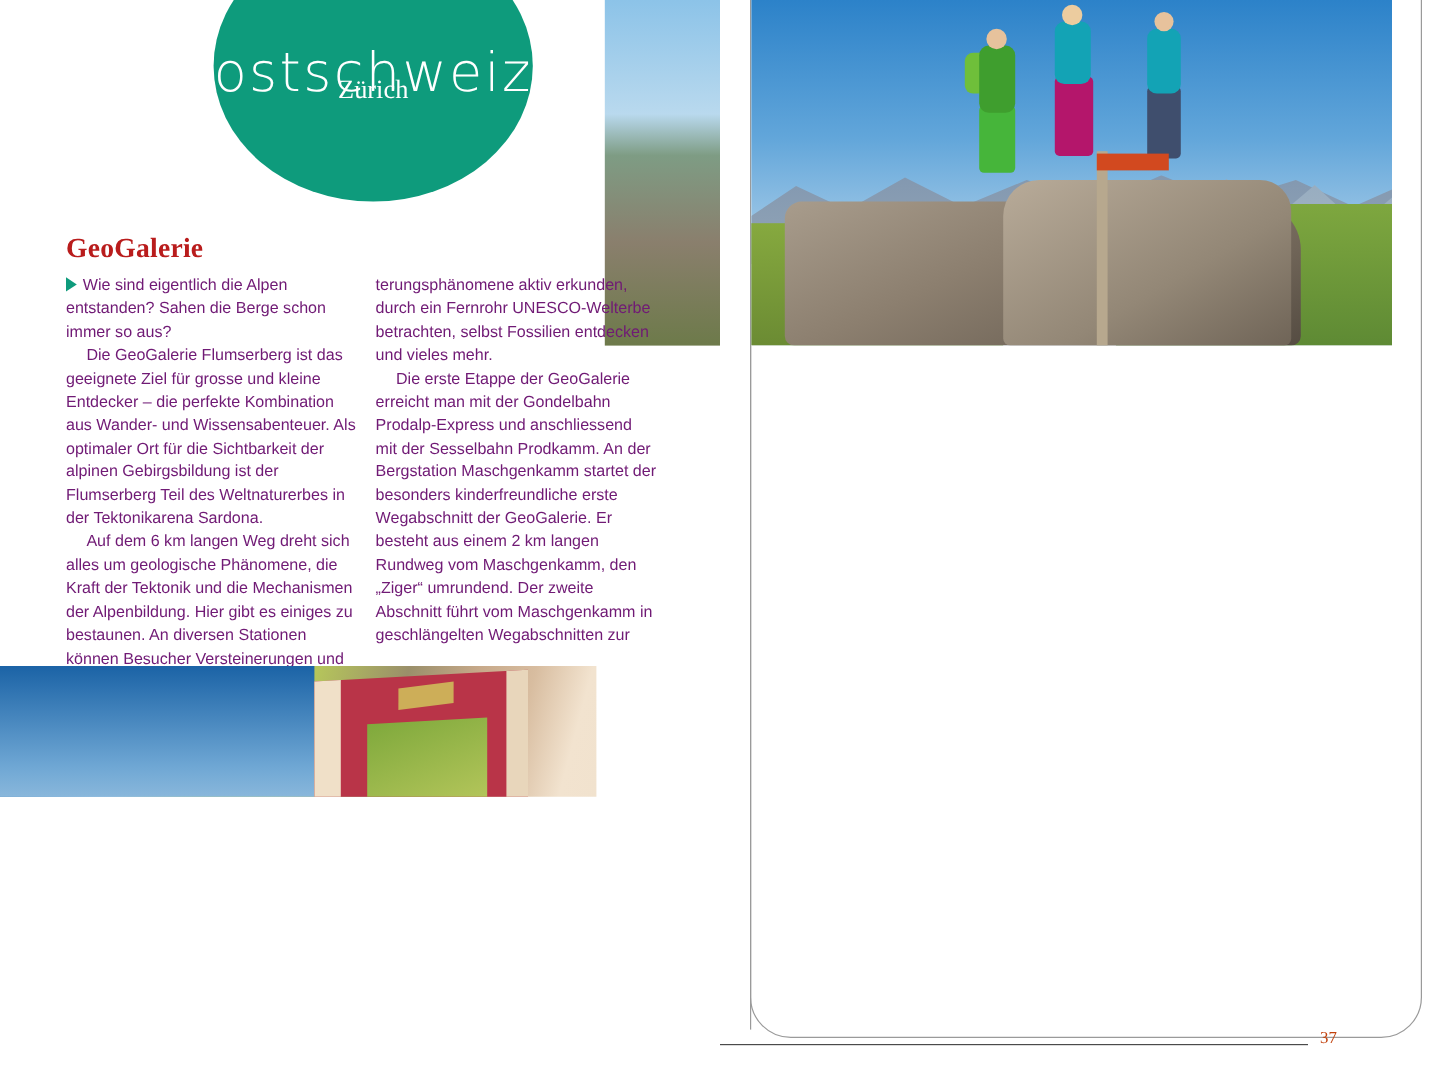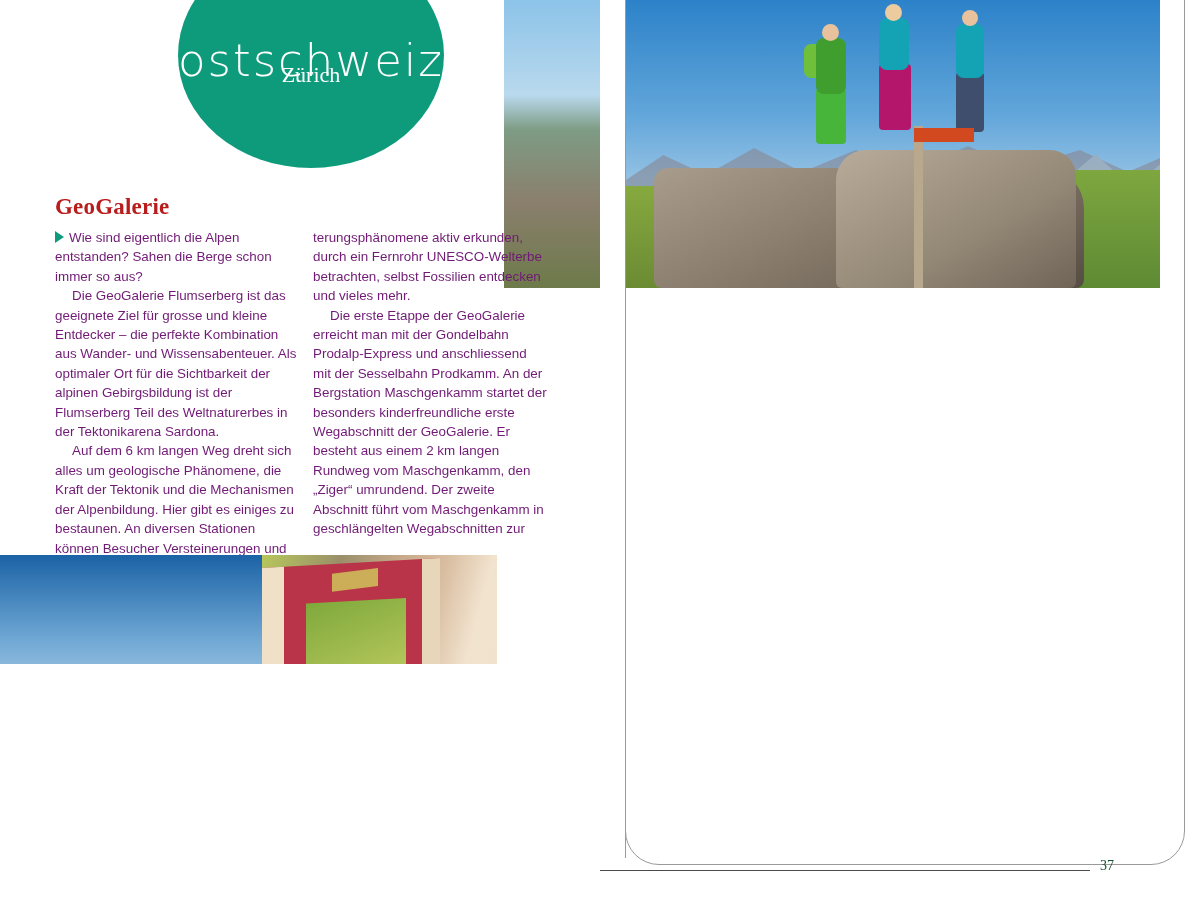--- a/index.html
+++ b/index.html
@@ -166,21 +166,21 @@
   .ph-p2p{position:absolute;left:253px;top:64px;width:32px;height:66px;background:#b4166b;border-radius:4px;}
   .ph-p3{position:absolute;left:330px;top:24px;width:28px;height:54px;background:#13a3b5;border-radius:8px;}
   .ph-p3h{position:absolute;left:336px;top:10px;width:16px;height:16px;background:#e7c29c;border-radius:50%;}
   .ph-p3p{position:absolute;left:330px;top:72px;width:28px;height:60px;background:#3f4e6d;border-radius:4px;}
 
   
   .footer-rule{position:absolute;left:600px;top:870px;width:490px;height:1px;background:#4a4a4a;}
   .page-no{
     position:absolute;left:1100px;top:858px;
     font-family:"Liberation Serif", serif;
-    font-size:14px;color:#14532d;
+    font-size:14px;color:#c2410c;
   }
 </style>
 </head>
 <body>
 
 <div class="spread">
 
   <div class="left-page">
 
     <div class="logo-circle">

